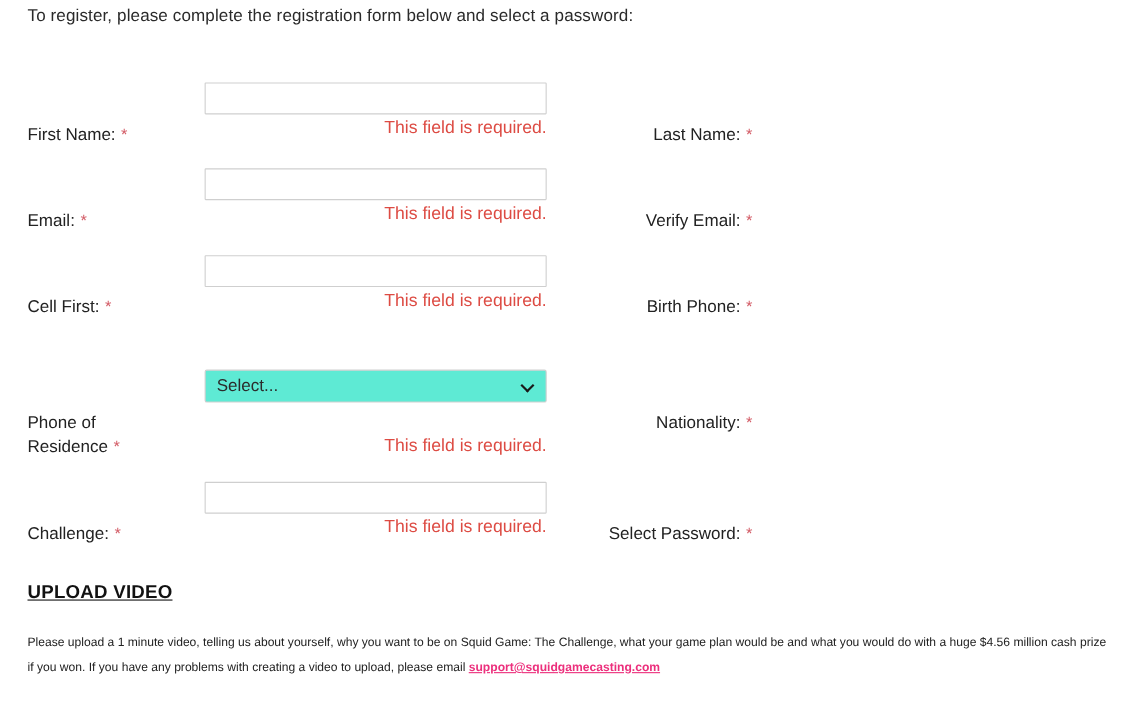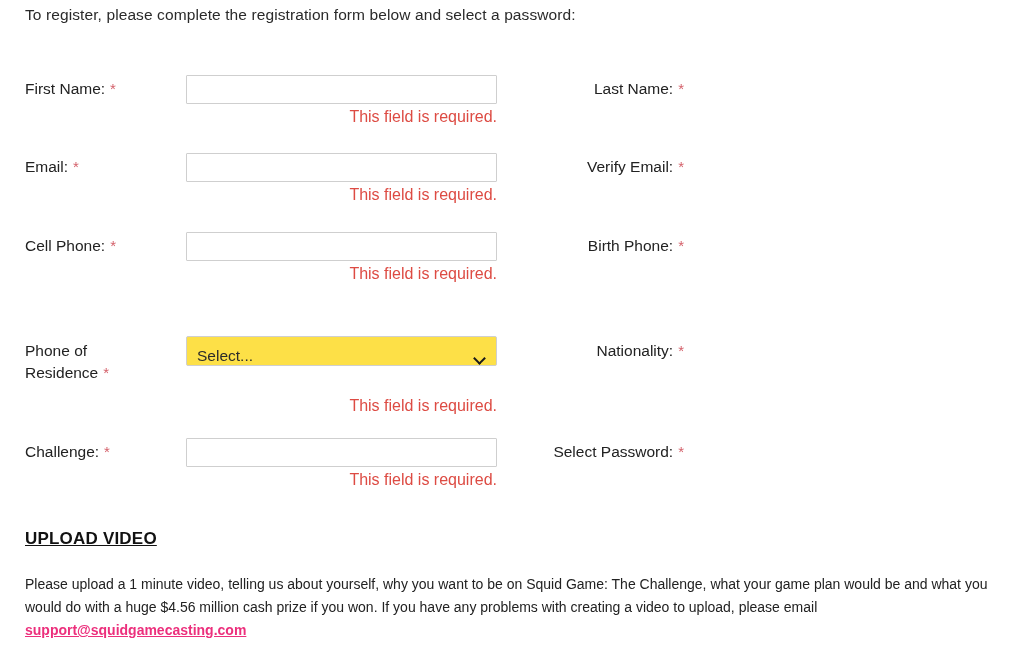--- a/index.html
+++ b/index.html
@@ -54,20 +54,21 @@
   }
   .col-left  { left: 0;   width: 512px; }
   .col-right { left: 512px; width: 512px; }
 
   .label {
     position: absolute;
     font-size: 15.5px;
     color: #222;
     line-height: 22px;
     white-space: nowrap;
+    margin-top: 34px;
   }
   .label.lbl-left  { left: 25px;  top: 18px; }
   .label.lbl-right { right: 340px; top: 18px; text-align: center; }
 
   .label.wrap { white-space: normal; width: 150px; }
 
   .req-star {
     color: #d4606a;
     font-size: 15px;
     padding-left: 5px;
@@ -89,25 +90,25 @@
     font-size: 16px;
     line-height: 20px;
     white-space: nowrap;
   }
   .err-left  { left: 497px; top: 47px; transform: translateX(-100%); }
 
   
   .sel-box {
     position: absolute;
     height: 30px;
-    background: #fde047;
+    background: #5eead4;
     border: 1px solid #cfcfcf;
     border-radius: 2px;
     display: flex;
-    align-items: flex-end;
+    align-items: center;
     padding: 0 8px 0 10px;
     font-size: 15.5px;
     color: #2b2b2b;
   }
   .sel-left  { left: 186px; width: 311px; top: 14px; }
   .sel-text { flex: 1; }
   .chev {
     width: 12px;
     height: 12px;
     display: inline-block;
@@ -135,21 +136,21 @@
     font-weight: bold;
     text-decoration: underline;
     letter-spacing: 0.2px;
     color: #111;
   }
   .upload-body {
     position: absolute;
     left: 25px;
     top: 573px;
     width: 988px;
-    font-size: 14px;
+    font-size: 11px;
     line-height: 23px;
     color: #222;
   }
   .mail-link {
     color: #ec2f7c;
     font-weight: bold;
     text-decoration: underline;
   }
 </style>
 </head>
@@ -180,21 +181,21 @@
         <div class="err err-left">This field is required.</div>
       </div>
       <div class="col-right">
         <div class="label lbl-right"><span>Verify Email:</span><span class="req-star">*</span></div>
 
       </div>
     </div>
 
     <div class="row" style="height:105px;">
       <div class="col-left">
-        <div class="label lbl-left"><span>Cell Phone:</span><span class="req-star">*</span></div>
+        <div class="label lbl-left"><span>Cell First:</span><span class="req-star">*</span></div>
         <input class="field-box inp-left" type="text" value="" style="">
         <div class="err err-left">This field is required.</div>
       </div>
       <div class="col-right">
         <div class="label lbl-right"><span>Birth Phone:</span><span class="req-star">*</span></div>
 
       </div>
     </div>
 
     <div class="row" style="height:101px;">

